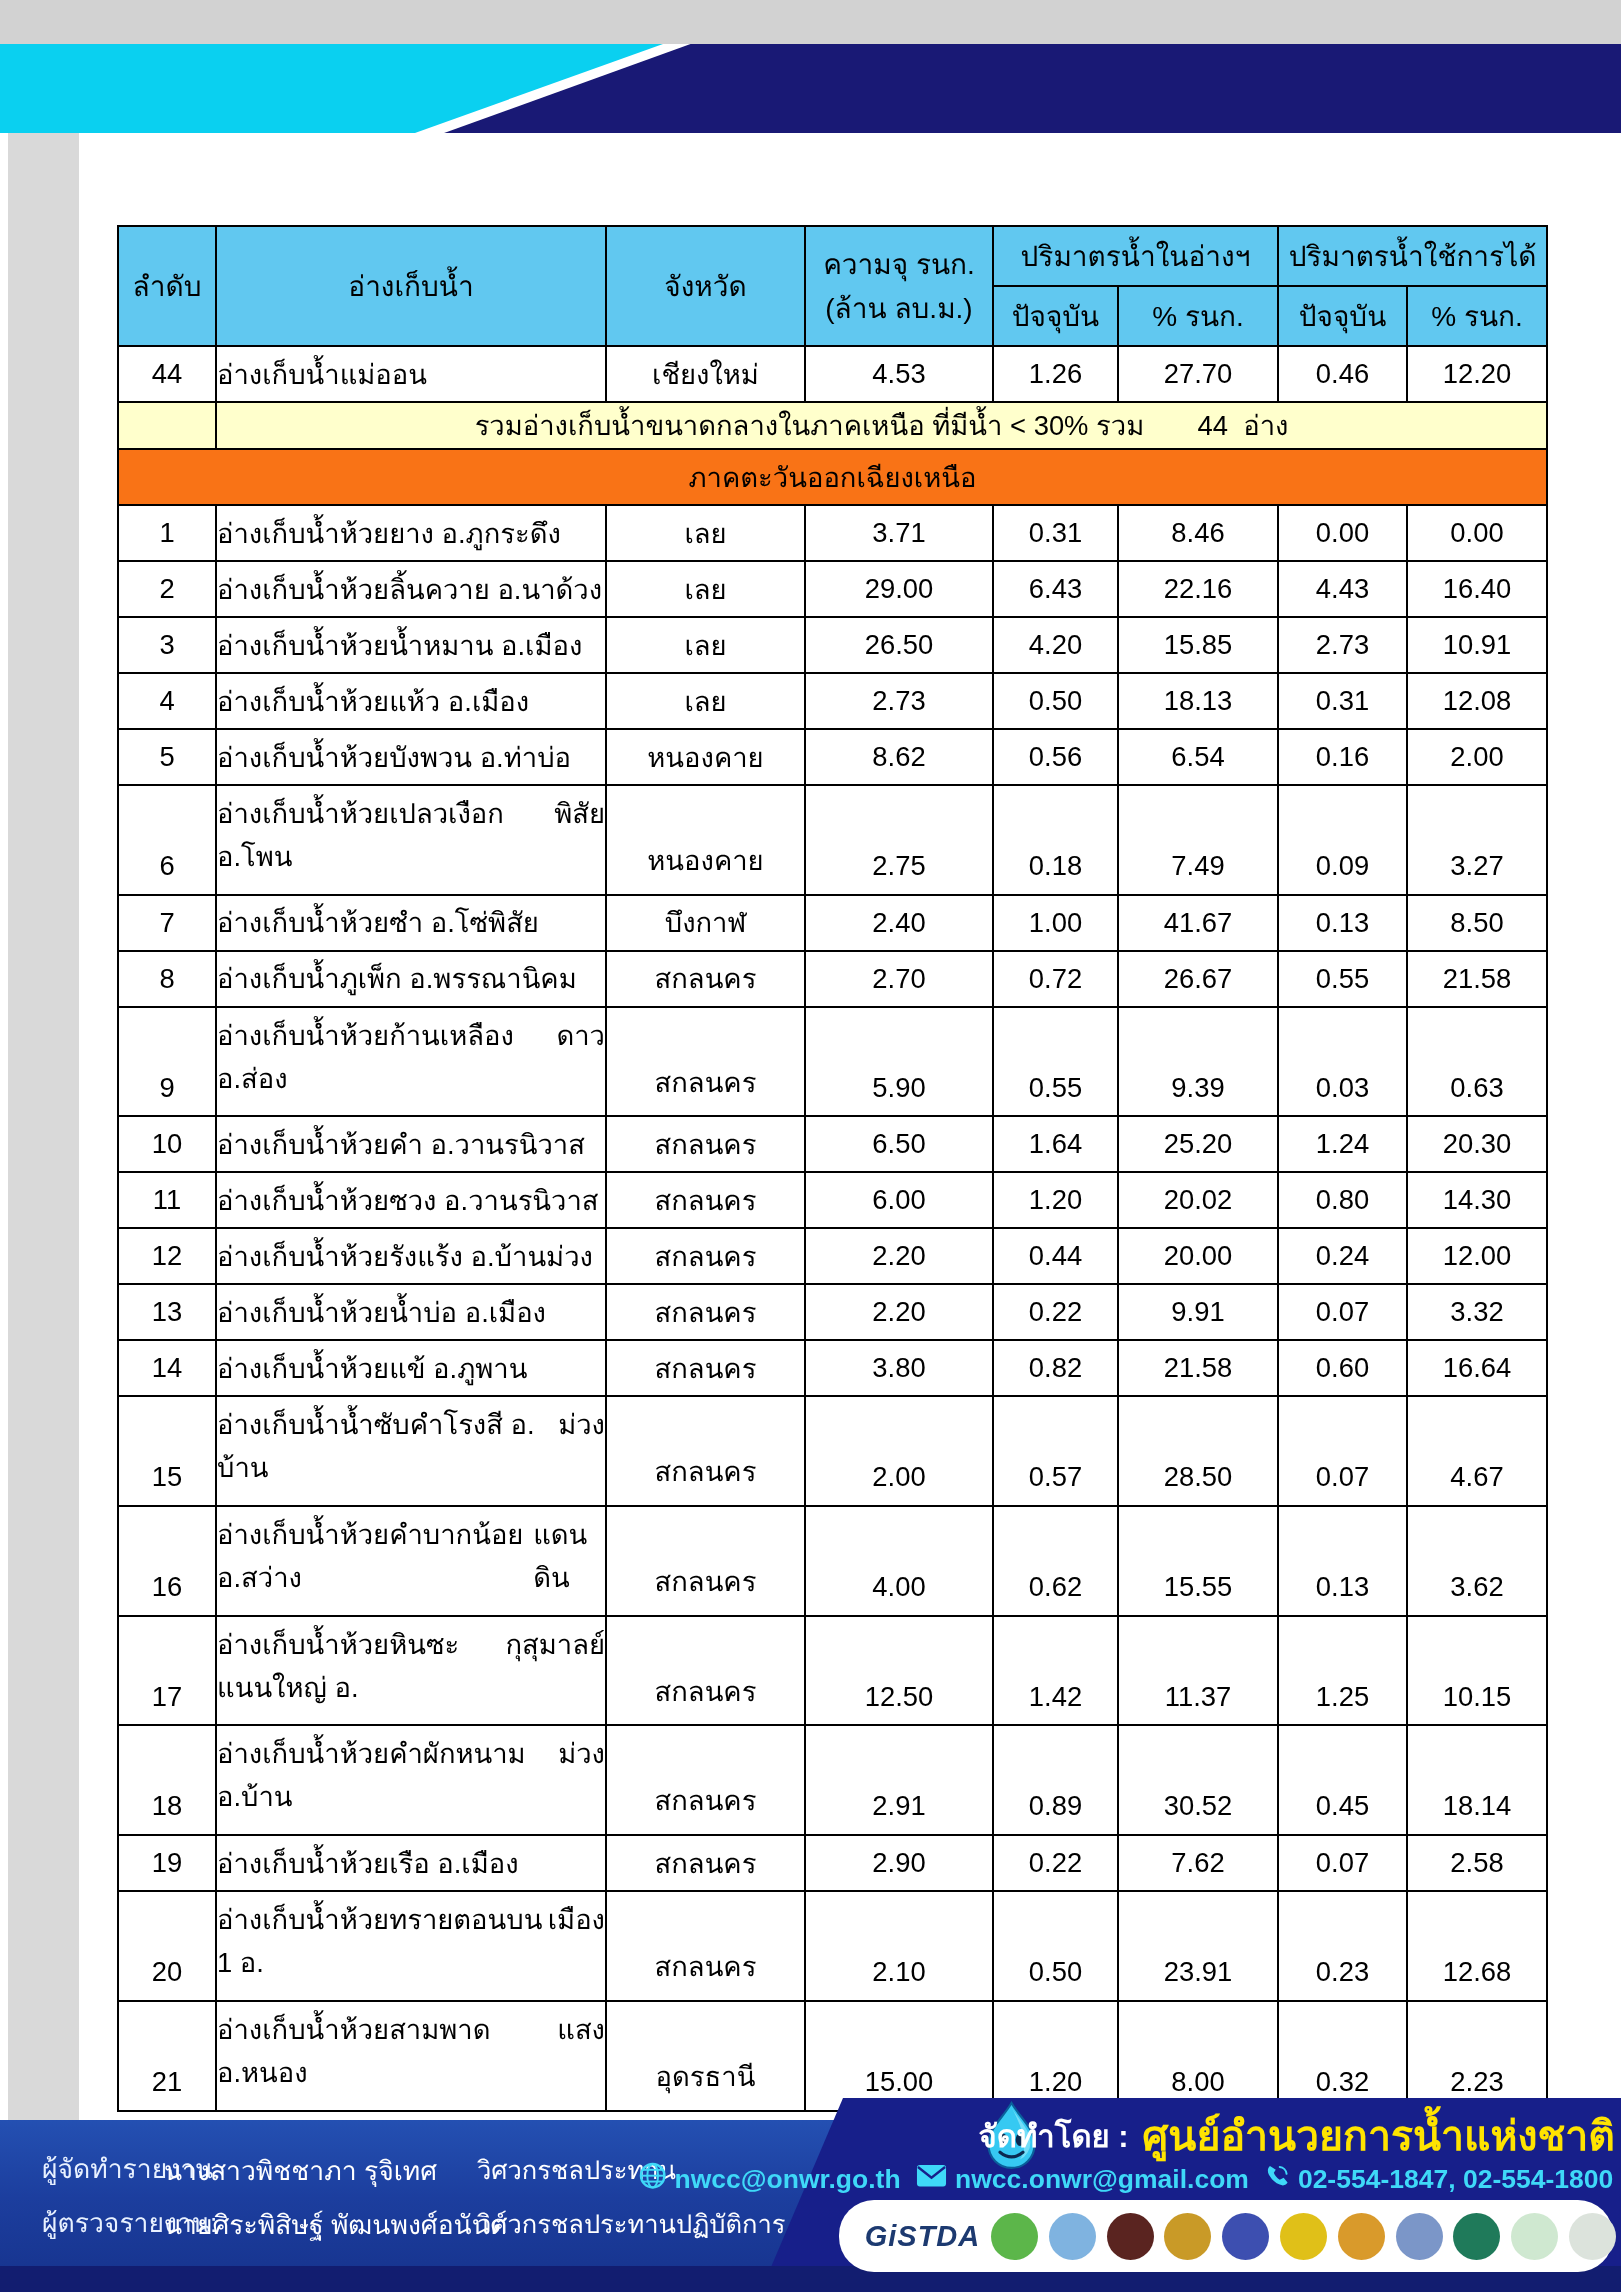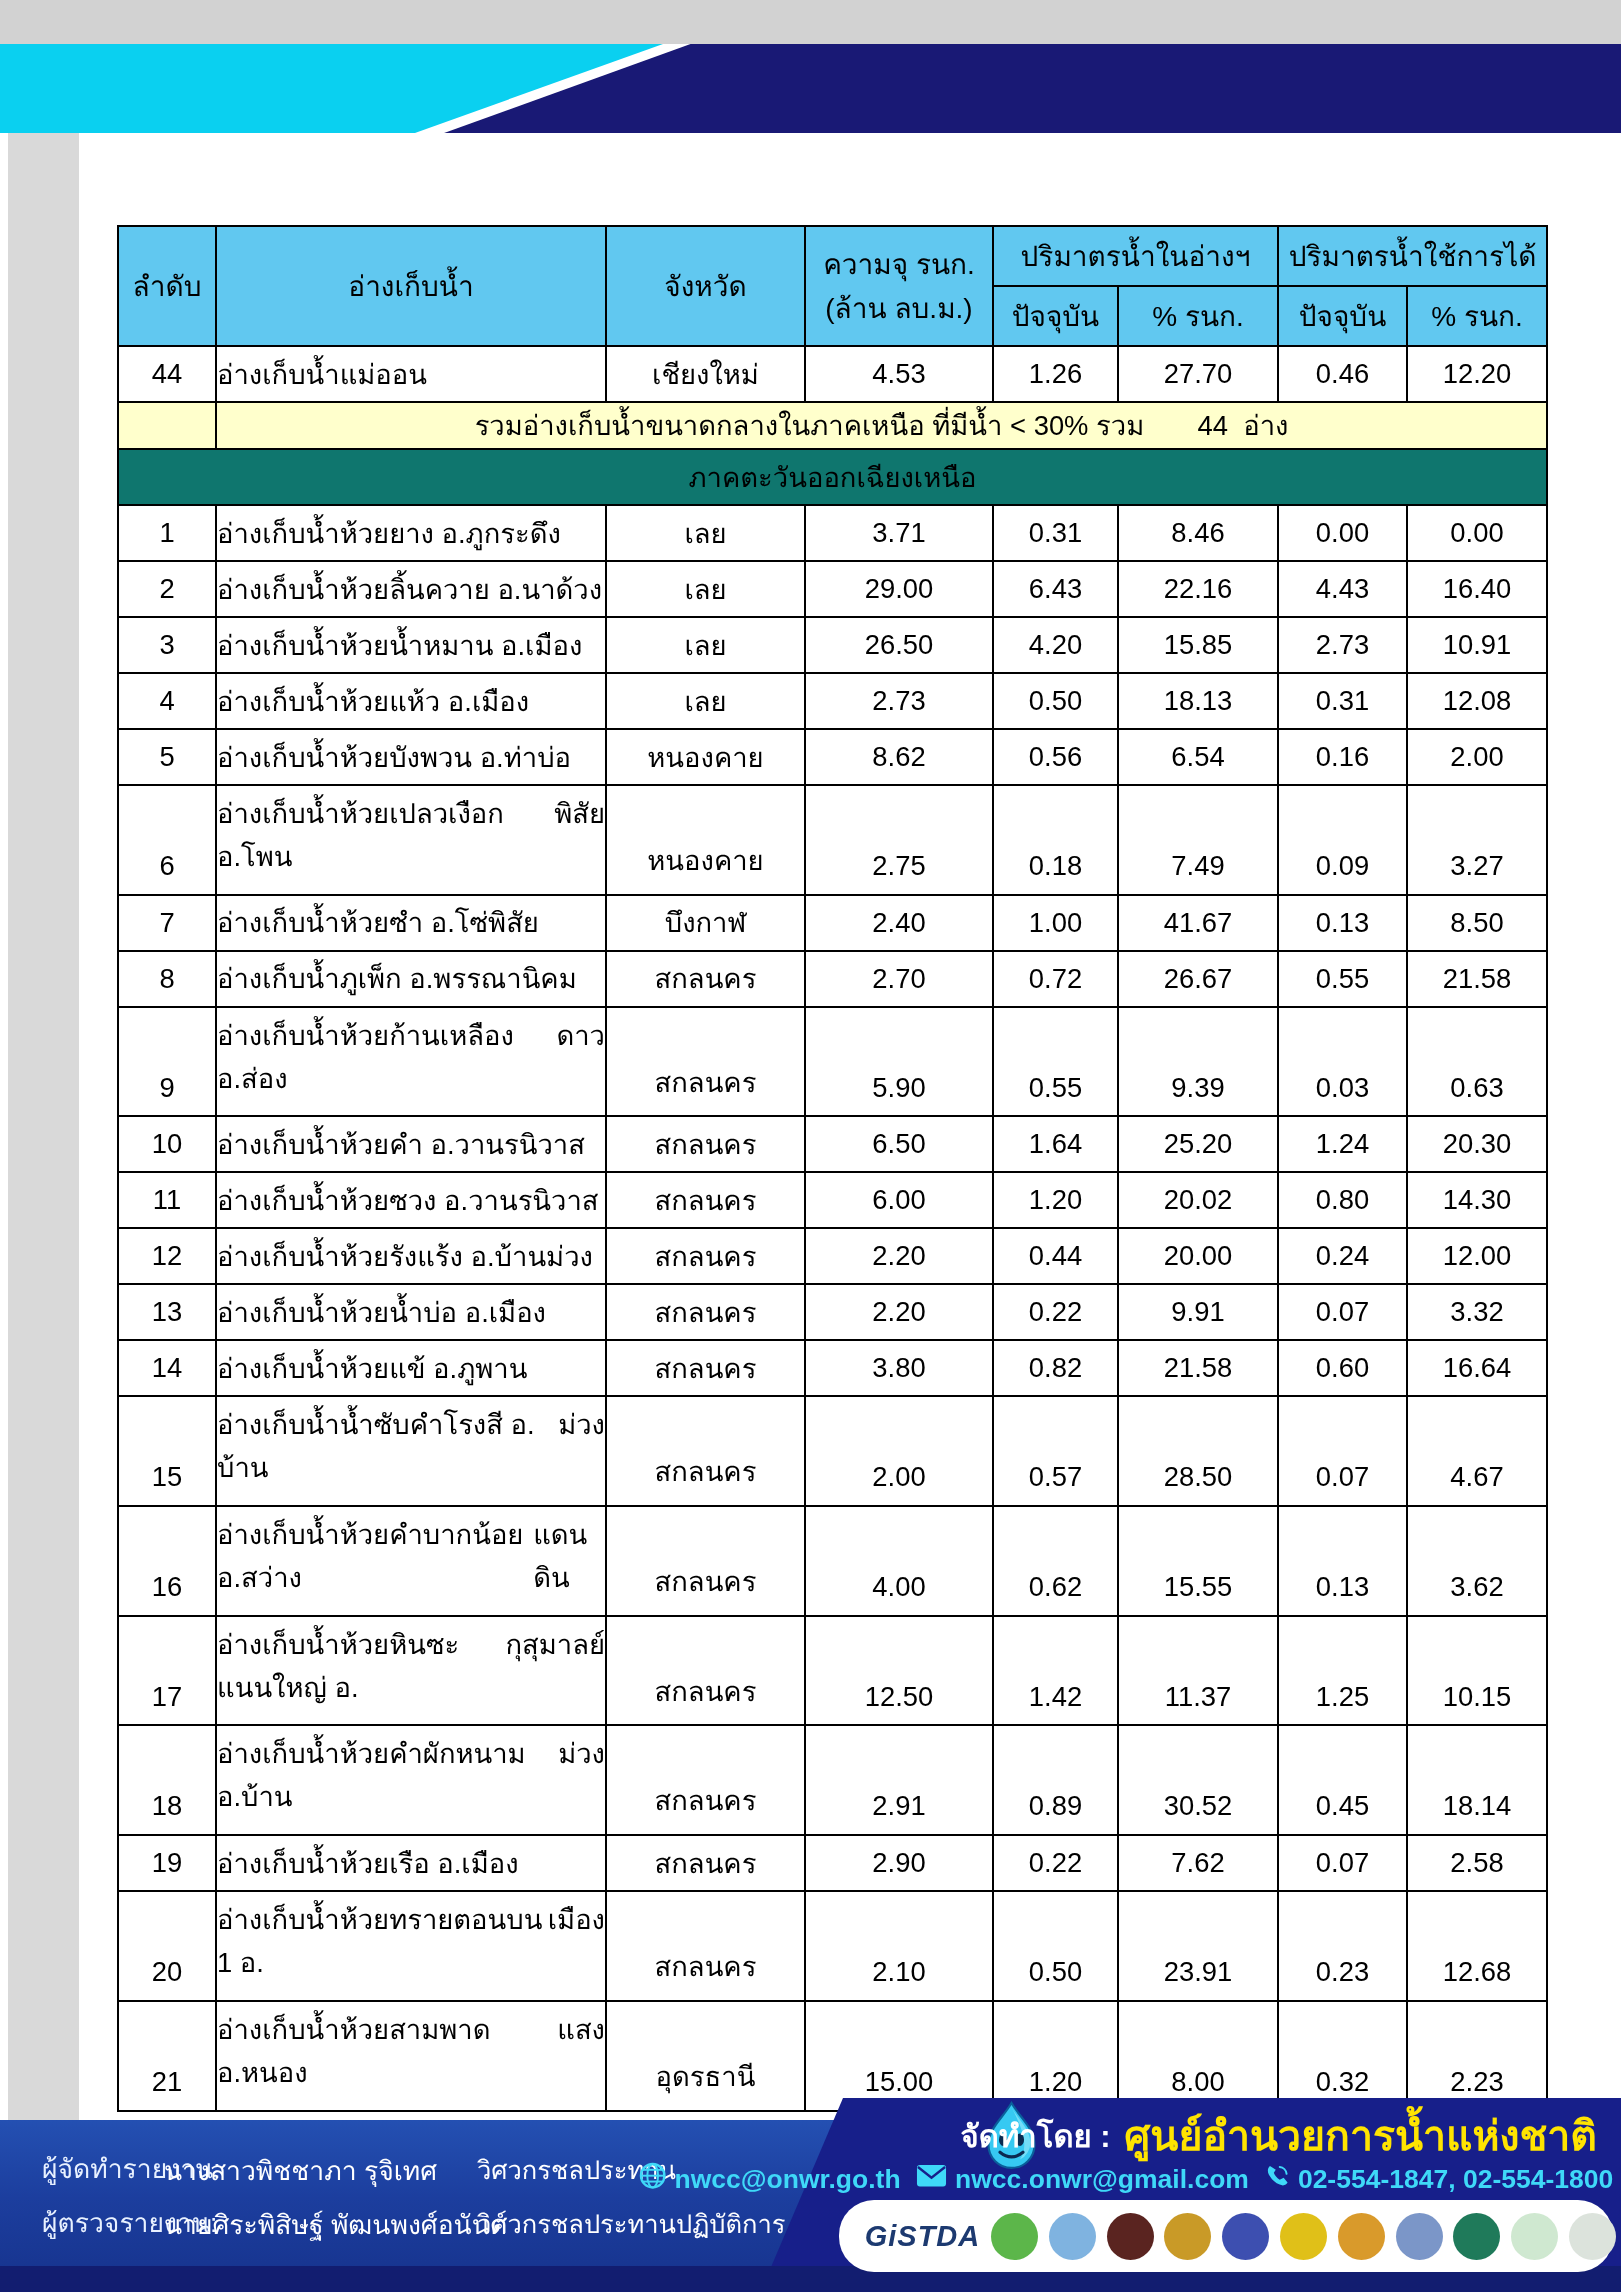--- a/index.html
+++ b/index.html
@@ -32,21 +32,21 @@
   tr.single { height:56px; }
   tr.tall { height:108px; }
   tr.sum-row { height:47px; }
   tr.sec-row { height:56px; }
   td.c-center { text-align:center; }
   td.c-name { text-align:left; padding:0 9.8px; }
   tr.tall td.c-center { vertical-align:bottom; padding-bottom:11.8px; }
   tr.tall td.c-name { vertical-align:top; }
   .name-wrap { display:flex; justify-content:space-between; height:94px; padding:5.9px 0 7.8px; }
   tr.sum-row td { background:#ffffcc; text-align:center; white-space:pre; font-size:27.4px; }
-  tr.sec-row td { background:#0f766e; text-align:center; font-size:27.4px; }
+  tr.sec-row td { background:#f97316; text-align:center; font-size:27.4px; }
   .cap2 { display:block; }
 
   
   .footer-left {
     position:absolute; left:0; top:2120px; width:1039px; height:173px;
     background:linear-gradient(180deg,#2450b2 0%,#1c3e9e 45%,#16328c 100%);
   }
   .footer-right {
     position:absolute; left:760px; top:2098px; width:862px; height:195px;
     background:#171f8a; clip-path:polygon(83px 0, 100% 0, 100% 100%, 0 100%);
@@ -55,21 +55,21 @@
 
   .credit-row { position:absolute; left:42px; width:980px; height:39px; color:#fff; z-index:3; }
   .credit-row .c-label { position:absolute; left:0; top:0; font-size:26.5px; font-weight:normal; color:#e8f1ff; }
   .credit-row .c-name  { position:absolute; left:122px; top:2px; font-size:26.5px; }
   .credit-row .c-title { position:absolute; left:435px; top:2px; font-size:25.5px; }
   .credit-row1 { top:2148px; }
   .credit-row2 { top:2202px; }
 
   .mascot { position:absolute; left:980px; top:2101px; z-index:3; }
   .produced-line {
-    position:absolute; right:24px; top:2107px; height:57px; z-index:3;
+    position:absolute; right:6px; top:2107px; height:57px; z-index:3;
     display:flex; align-items:center; gap:13.7px; white-space:nowrap;
   }
   .produced-label { color:#ffffff; font-size:31px; font-weight:bold; }
   .org-name { color:#ffe400; font-size:41px; font-weight:bold; }
 
   .contacts {
     position:absolute; right:7.8px; top:2162px; z-index:3;
     display:flex; align-items:center; gap:15.7px; white-space:nowrap;
     color:#3fd9f8; font-size:26.5px; font-weight:bold;
   }

